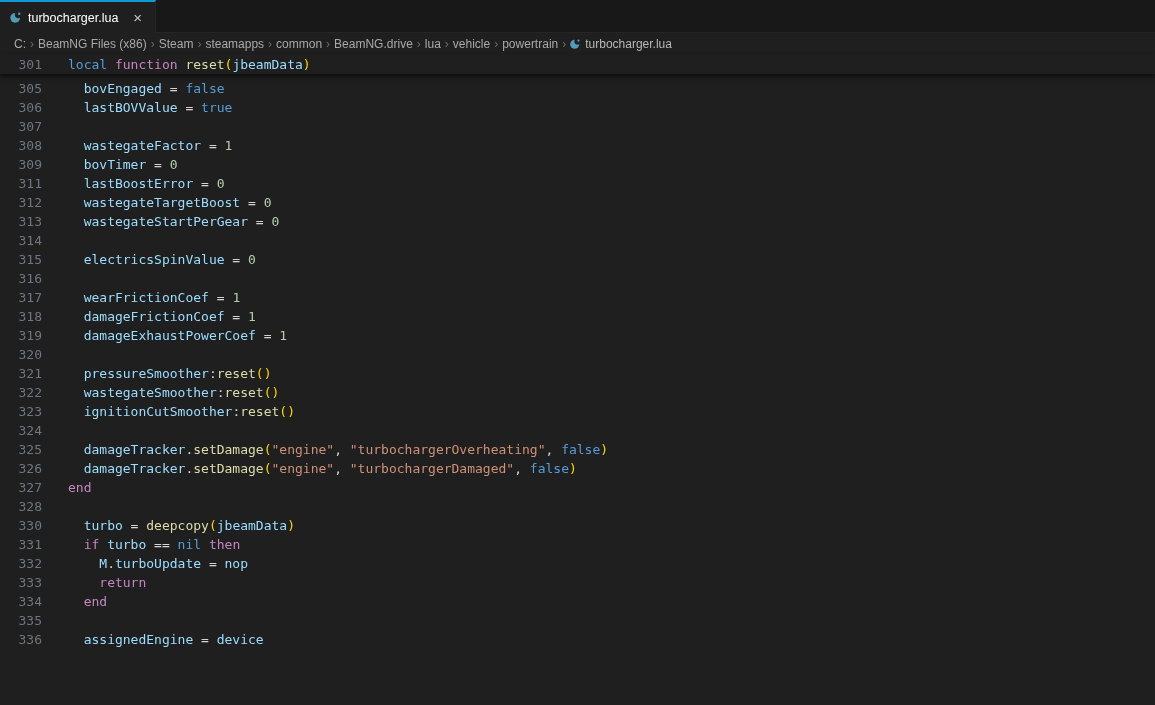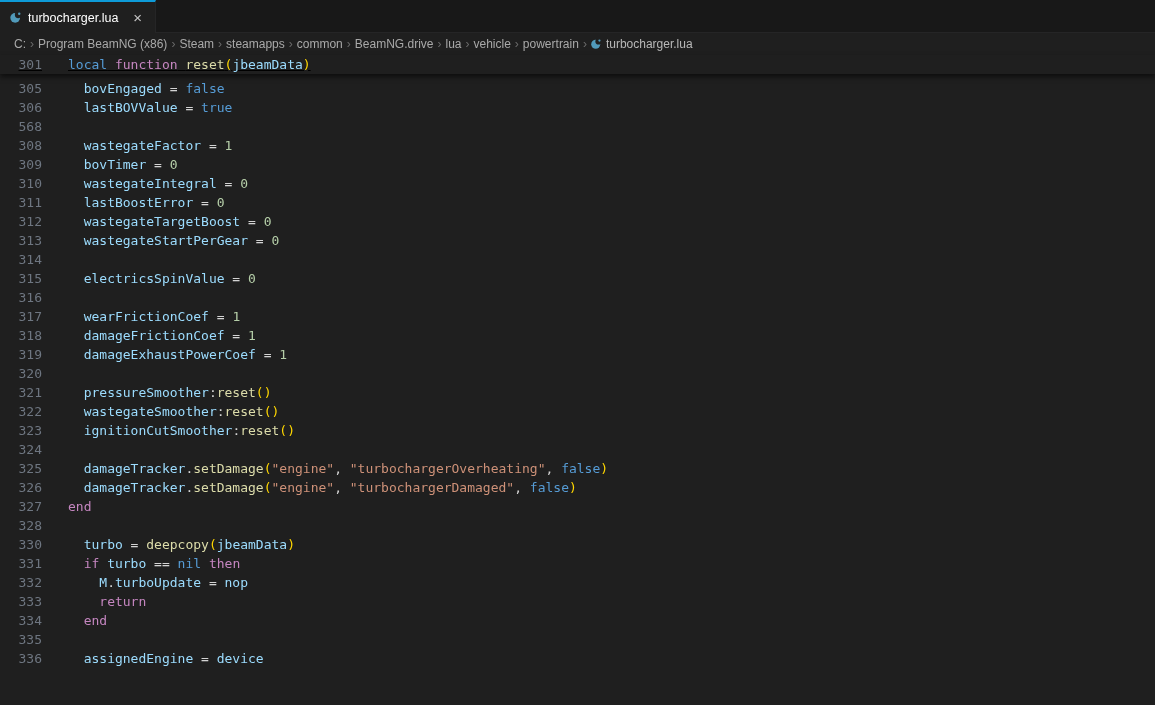--- a/index.html
+++ b/index.html
@@ -55,21 +55,20 @@
   .bc-item { padding: 0 1px; }
   .bc-sep { color:#6a6a6a; margin: 0 3px; font-size:12px; }
   .bc-file { display:flex; align-items:center; gap:4px; color:#b8b8b8; }
 
   
   .editor { position: relative; }
   .sticky-wrap {
     position: relative; z-index: 5;
     background: var(--background, #1f1f1f);
     box-shadow: 0 3px 5px rgba(0,0,0,0.55);
-    text-decoration: underline;
   }
   .sticky-gap { height: 5px; }
 
   .code-line {
     display: flex;
     height: 19px;
     line-height: 19px;
     font-size: 13px;
     white-space: pre;
   }
@@ -111,21 +110,21 @@
         </svg>
       </span>
       <span class="tab-title">turbocharger.lua</span>
       <span class="tab-close">×</span>
     </div>
   </div>
 
   <div class="breadcrumb-bar">
       <span class="bc-item">C:</span>
       <span class="bc-sep">›</span>
-      <span class="bc-item">Program BeamNG (x86)</span>
+      <span class="bc-item">BeamNG Files (x86)</span>
       <span class="bc-sep">›</span>
       <span class="bc-item">Steam</span>
       <span class="bc-sep">›</span>
       <span class="bc-item">steamapps</span>
       <span class="bc-sep">›</span>
       <span class="bc-item">common</span>
       <span class="bc-sep">›</span>
       <span class="bc-item">BeamNG.drive</span>
       <span class="bc-sep">›</span>
       <span class="bc-item">lua</span>
@@ -152,24 +151,23 @@
     </div>
 
   <div class="editor">
     <div class="sticky-wrap">
         <div class="code-line"><span class="ln">301</span><span class="lc"><span class="tk-kw1">local</span><span> </span><span class="tk-kw2">function</span><span> </span><span class="tk-fn">reset</span><span class="tk-p1">(</span><span class="tk-var">jbeamData</span><span class="tk-p1">)</span></span></div>
       </div>
     <div class="sticky-gap"></div>
     <div class="code-lines">
         <div class="code-line"><span class="ln">305</span><span class="lc"><span>  </span><span class="tk-var">bovEngaged</span><span class="tk-op"> = </span><span class="tk-kw1">false</span></span></div>
         <div class="code-line"><span class="ln">306</span><span class="lc"><span>  </span><span class="tk-var">lastBOVValue</span><span class="tk-op"> = </span><span class="tk-kw1">true</span></span></div>
-        <div class="code-line"><span class="ln">568</span></div>
+        <div class="code-line"><span class="ln">307</span></div>
         <div class="code-line"><span class="ln">308</span><span class="lc"><span>  </span><span class="tk-var">wastegateFactor</span><span class="tk-op"> = </span><span class="tk-num">1</span></span></div>
         <div class="code-line"><span class="ln">309</span><span class="lc"><span>  </span><span class="tk-var">bovTimer</span><span class="tk-op"> = </span><span class="tk-num">0</span></span></div>
-        <div class="code-line"><span class="ln">310</span><span class="lc"><span>  </span><span class="tk-var">wastegateIntegral</span><span class="tk-op"> = </span><span class="tk-num">0</span></span></div>
         <div class="code-line"><span class="ln">311</span><span class="lc"><span>  </span><span class="tk-var">lastBoostError</span><span class="tk-op"> = </span><span class="tk-num">0</span></span></div>
         <div class="code-line"><span class="ln">312</span><span class="lc"><span>  </span><span class="tk-var">wastegateTargetBoost</span><span class="tk-op"> = </span><span class="tk-num">0</span></span></div>
         <div class="code-line"><span class="ln">313</span><span class="lc"><span>  </span><span class="tk-var">wastegateStartPerGear</span><span class="tk-op"> = </span><span class="tk-num">0</span></span></div>
         <div class="code-line"><span class="ln">314</span></div>
         <div class="code-line"><span class="ln">315</span><span class="lc"><span>  </span><span class="tk-var">electricsSpinValue</span><span class="tk-op"> = </span><span class="tk-num">0</span></span></div>
         <div class="code-line"><span class="ln">316</span><span class="lc"></span></div>
         <div class="code-line"><span class="ln">317</span><span class="lc"><span>  </span><span class="tk-var">wearFrictionCoef</span><span class="tk-op"> = </span><span class="tk-num">1</span></span></div>
         <div class="code-line"><span class="ln">318</span><span class="lc"><span>  </span><span class="tk-var">damageFrictionCoef</span><span class="tk-op"> = </span><span class="tk-num">1</span></span></div>
         <div class="code-line"><span class="ln">319</span><span class="lc"><span>  </span><span class="tk-var">damageExhaustPowerCoef</span><span class="tk-op"> = </span><span class="tk-num">1</span></span></div>
         <div class="code-line"><span class="ln">320</span><span class="lc"></span></div>

